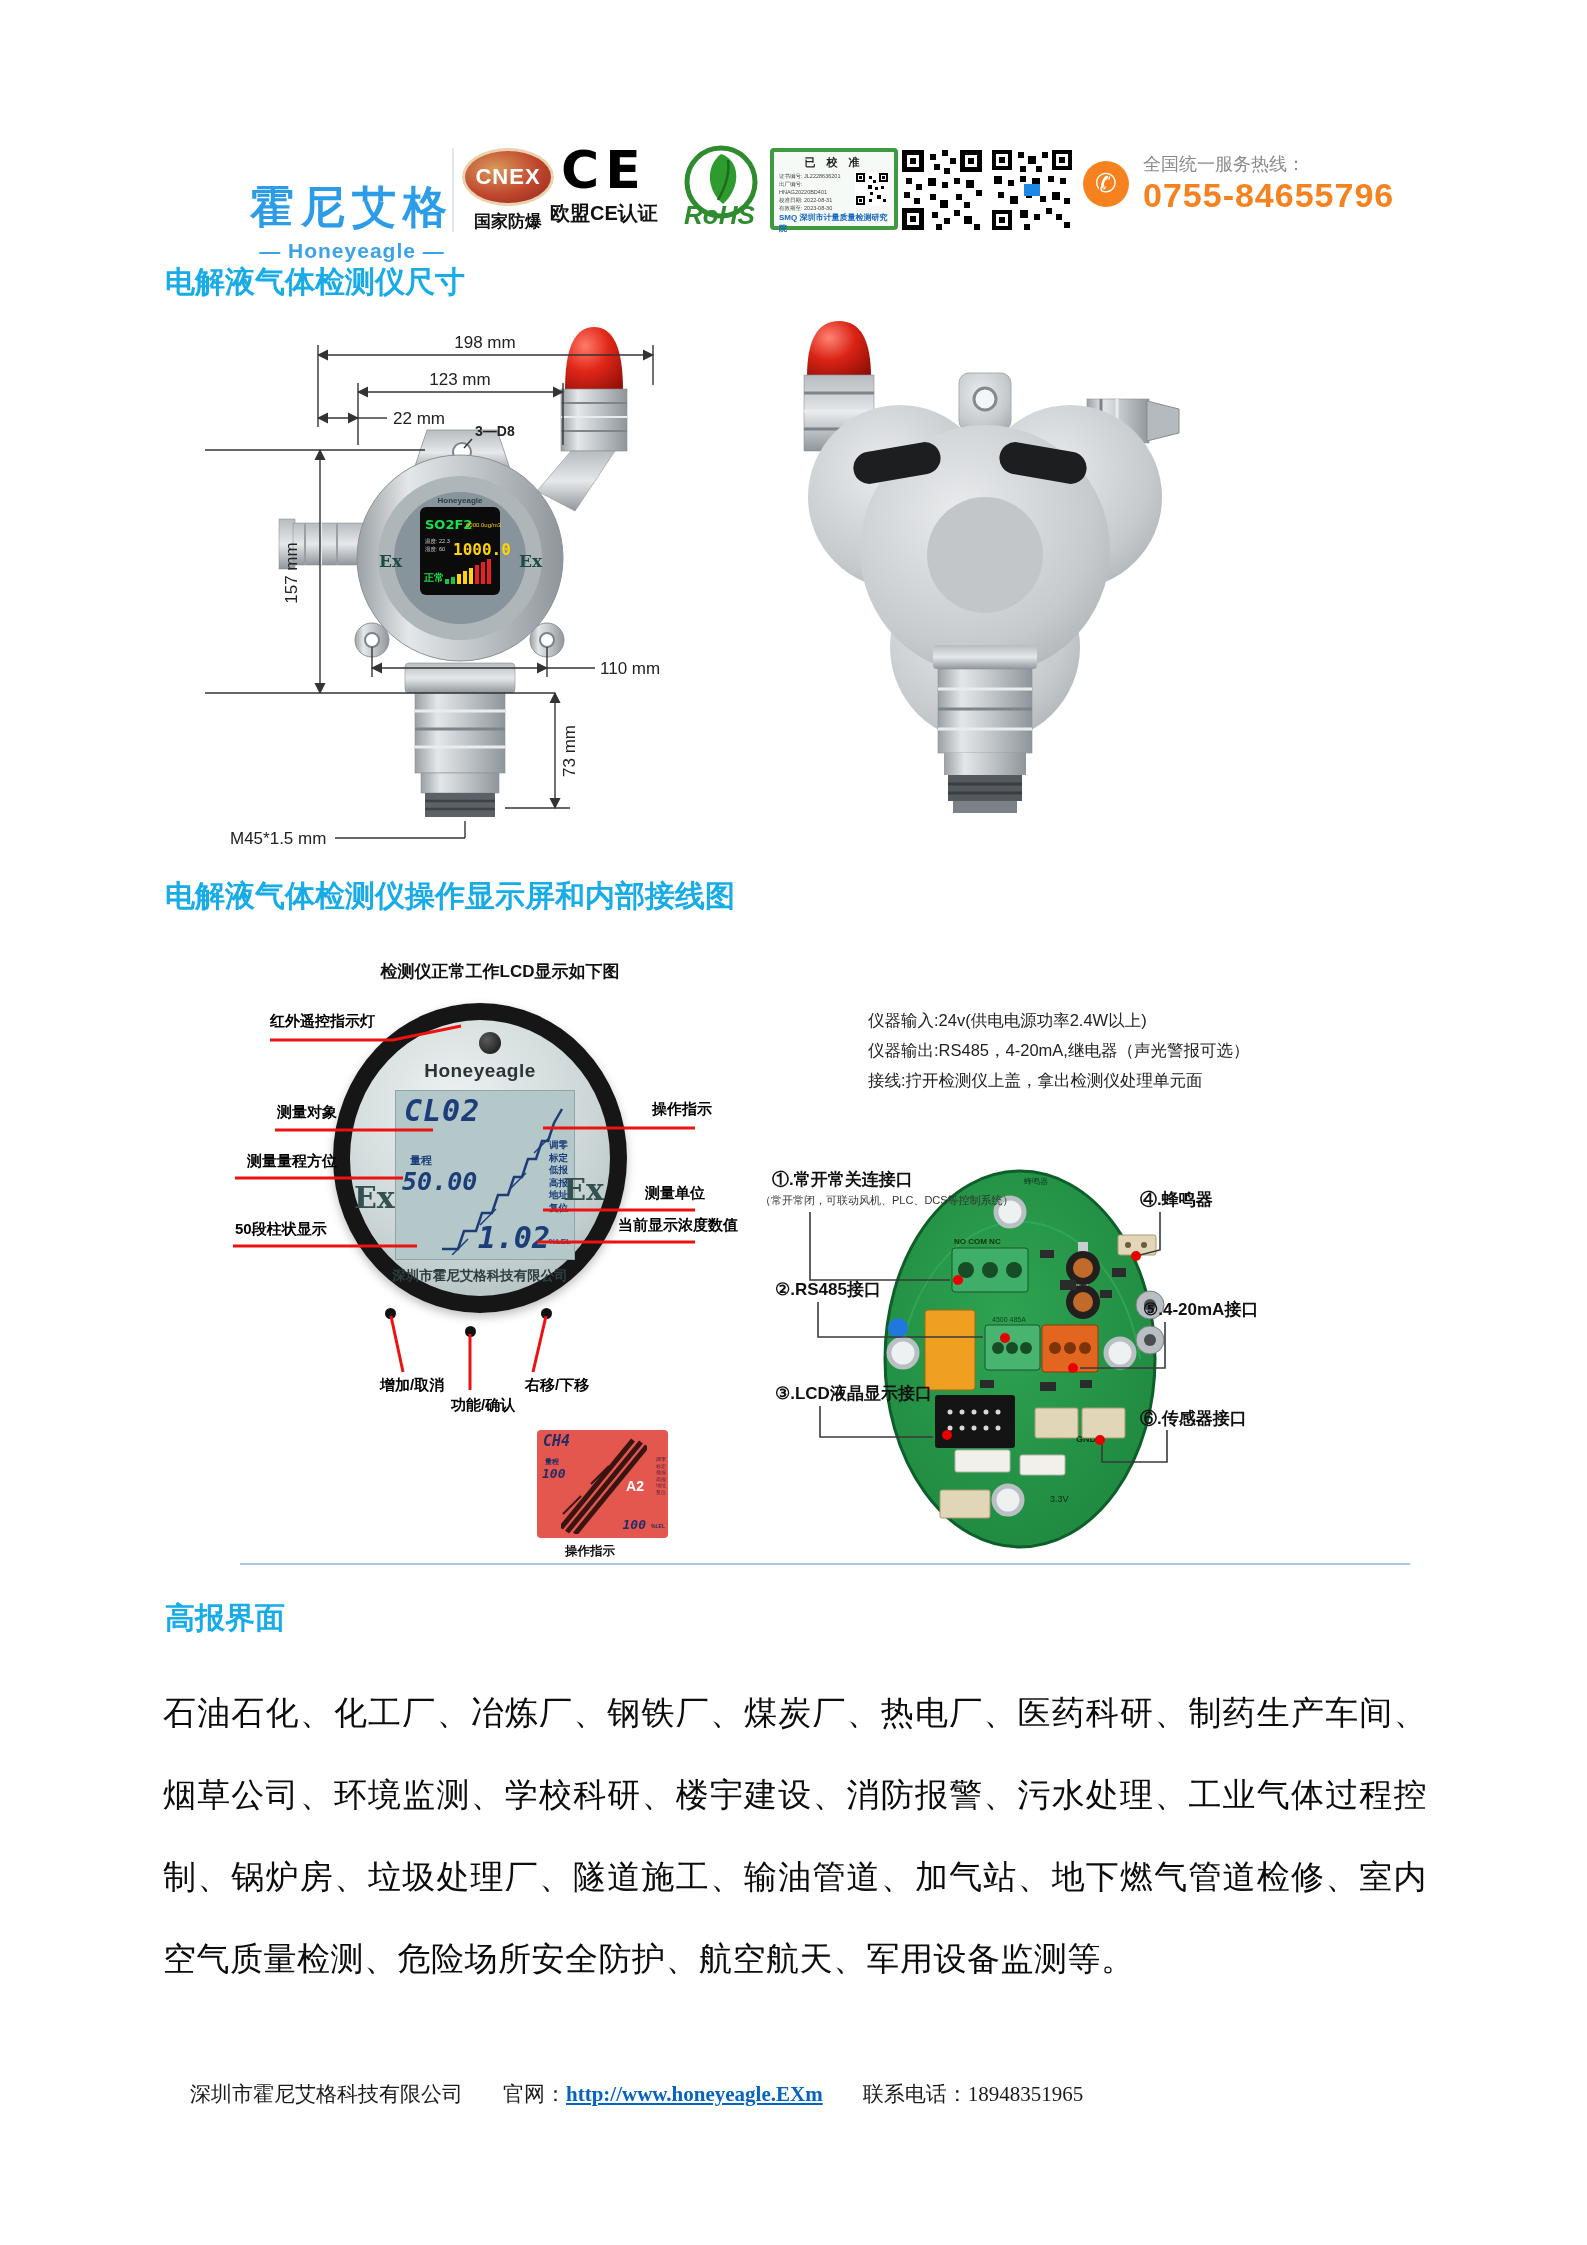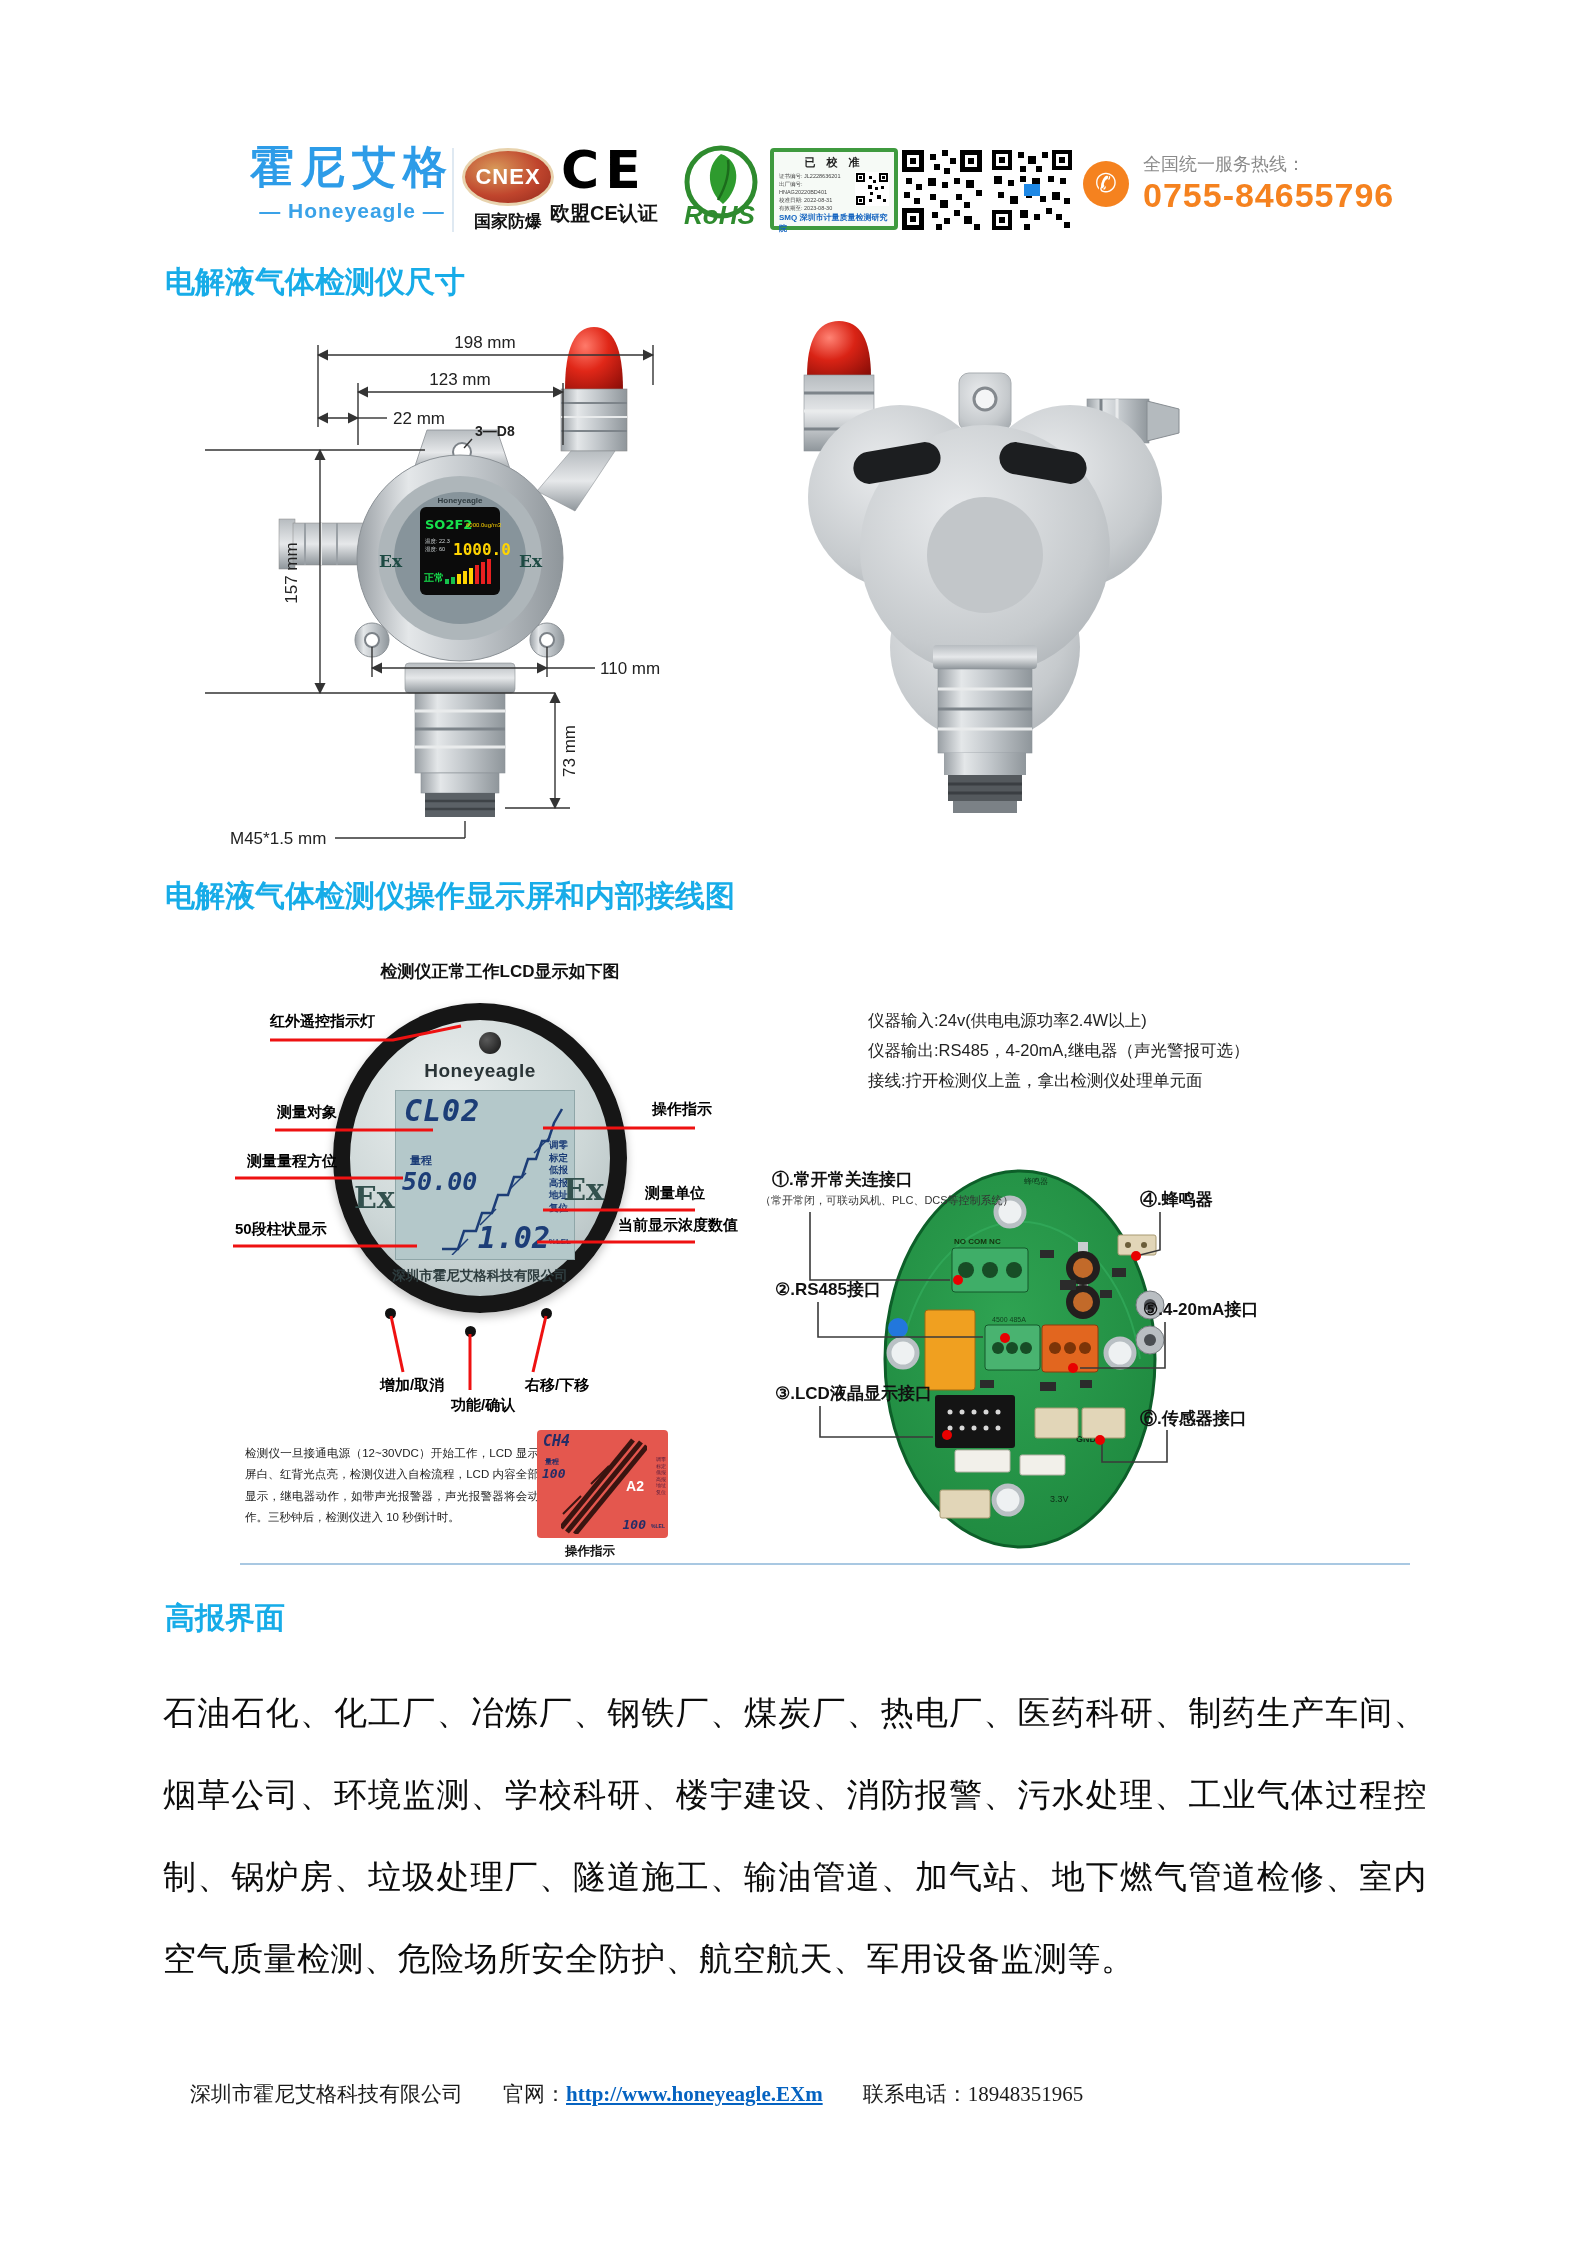--- a/index.html
+++ b/index.html
@@ -1,21 +1,21 @@
 <!DOCTYPE html>
 <html><head>
 <meta charset="utf-8">
 <style>
   * { margin:0; padding:0; box-sizing:border-box; }
   html,body { background:#fff; }
   body { width:1587px; height:2245px; position:relative; font-family:"Liberation Sans",sans-serif; color:#111; overflow:hidden; }
   .abs { position:absolute; }
 
   
-  .logo-cn { font-size:44px; font-weight:bold; color:#2d9ce8; letter-spacing:7px; }
+  .logo-cn { font-size:44px; font-weight:bold; color:#2d9ce8; letter-spacing:7px;margin-top:40px; }
   .logo-en { font-size:21px; font-weight:bold; color:#3aa2e8; letter-spacing:1px; margin-top:2px; text-align:center; }
   .hdr-divider { width:2px; height:84px; background:#dfe9f2; }
   .badge-caption { font-size:17px; font-weight:bold; color:#111; text-align:center; }
   .cnex-oval { width:92px; height:58px; border-radius:50%; background:radial-gradient(ellipse at 35% 35%, #d89a5a 0%, #c0452d 55%, #90291c 100%); border:3px solid #e8d3ae; display:flex; align-items:center; justify-content:center; }
   .cnex-text { color:#fff; font-weight:bold; font-size:22px; letter-spacing:1px; }
   .ce-text { font-size:52px; font-weight:bold; color:#000; letter-spacing:6px; font-family:"DejaVu Sans",sans-serif; }
   .cert-card { width:128px; height:82px; background:#f6faf6; border:4px solid #3f9a3f; border-radius:4px; padding:3px 5px; }
   .cert-title { font-size:11px; font-weight:bold; color:#222; text-align:center; letter-spacing:4px; }
   .cert-line { font-size:5.5px; color:#444; line-height:8px; white-space:pre-line; }
   .cert-smq { font-size:8px; font-weight:bold; color:#1565c0; }
@@ -451,21 +451,20 @@
   <div class="red-label" style="left:102px; top:153px;">测量对象</div>
   <div class="red-label" style="left:72px; top:202px;">测量量程方位</div>
   <div class="red-label" style="left:60px; top:270px;">50段柱状显示</div>
   <div class="red-label" style="left:477px; top:150px;">操作指示</div>
   <div class="red-label" style="left:470px; top:234px;font-family:Liberation Mono, monospace;">测量单位</div>
   <div class="red-label" style="left:443px; top:266px;">当前显示浓度数值</div>
   <div class="red-label" style="left:205px; top:426px;">增加/取消</div>
   <div class="red-label" style="left:276px; top:446px;">功能/确认</div>
   <div class="red-label" style="left:350px; top:426px;">右移/下移</div>
 
-  <div class="lcd-note">检测仪一旦接通电源（12~30VDC）开始工作，LCD 显示屏白、红背光点亮，检测仪进入自检流程，LCD 内容全部显示，继电器动作，如带声光报警器，声光报警器将会动作。三秒钟后，检测仪进入 10 秒倒计时。</div>
 
   <div class="alarm-screen">
     <svg style="position:absolute; left:24px; top:6px;" width="86" height="98" viewBox="0 0 86 98">
       <g stroke="#3a1410" stroke-width="5">
         <line x1="6" y1="96" x2="80" y2="6"></line>
         <line x1="14" y1="98" x2="86" y2="10"></line>
         <line x1="0" y1="92" x2="72" y2="4"></line>
       </g>
       <line x1="2" y1="78" x2="20" y2="60" stroke="#3a1410" stroke-width="2"></line>
       <line x1="30" y1="48" x2="48" y2="30" stroke="#3a1410" stroke-width="2"></line>

